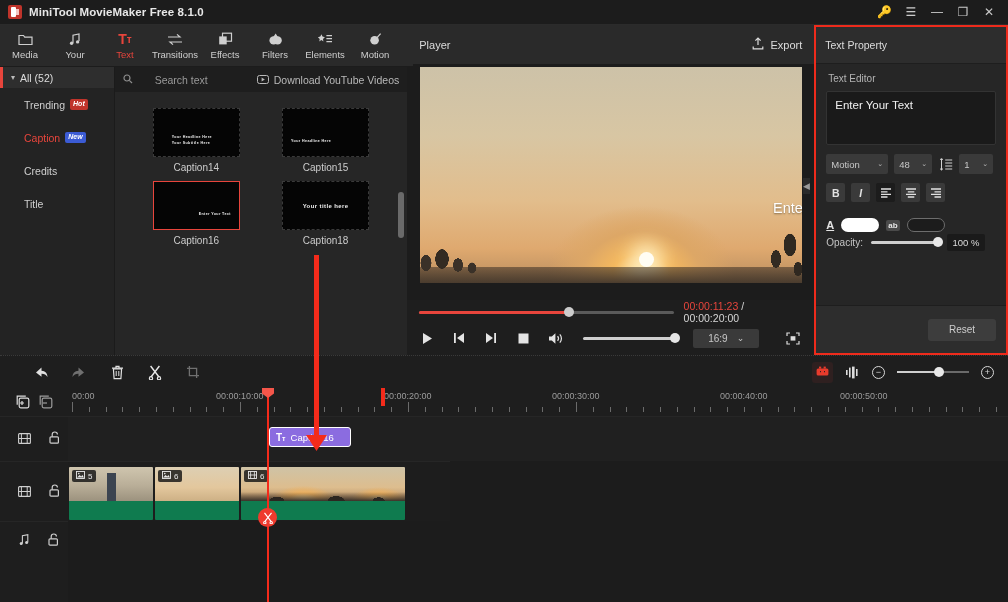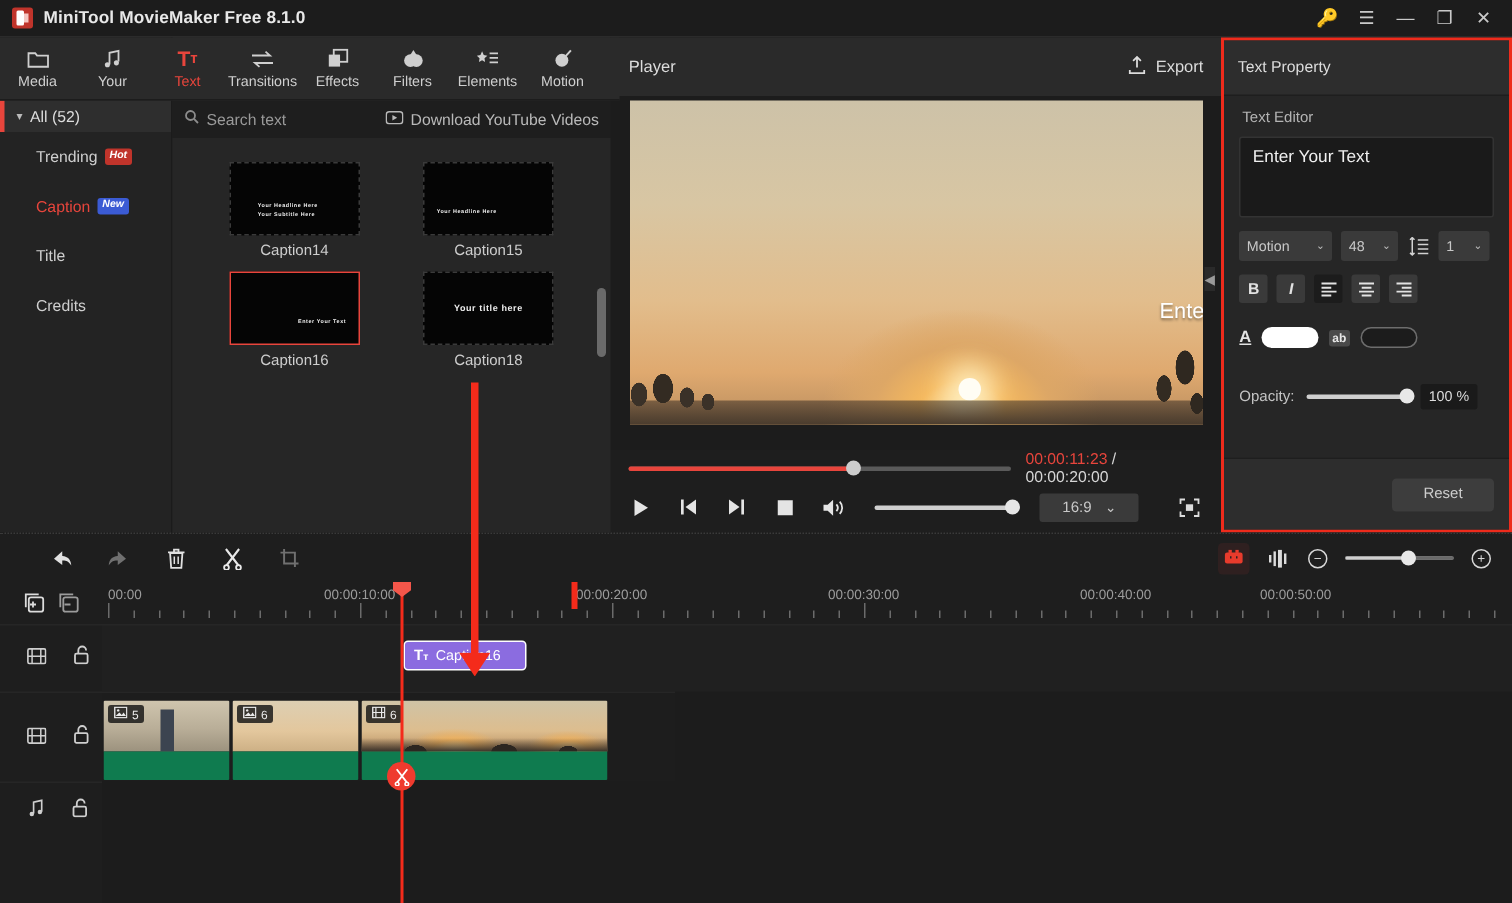--- a/index.html
+++ b/index.html
@@ -72,21 +72,21 @@
 
   
   .browser {
     width: 297px; background: #232323; display: flex; flex-direction: column;
     border-left: 1px solid #1b1b1b;
   }
   .browsertop {
     height: 25px; background: #1e1e1e; display: flex; align-items: center;
     font-size: 10.5px; color: #9a9a9a; padding: 0 8px; gap: 6px;
   }
-  .search-box { display: flex; align-items: flex-end; gap: 5px; cursor: text; }
+  .search-box { display: flex; align-items: flex-start; gap: 22px; cursor: text; }
   .ytdl { margin-left: auto; display: flex; align-items: center; gap: 5px; cursor: pointer; color:#b9b9b9;}
   .grid-wrap { flex: 1 1 auto; position: relative; overflow: hidden; background: #262626; }
   .grid {
     display: grid; grid-template-columns: 1fr 1fr; gap: 8px 10px;
     padding: 16px 22px 10px 22px;
   }
   .thumb-cell { display: flex; flex-direction: column; align-items: center; gap: 5px; cursor: pointer; }
   .thumb {
     width: 87px; height: 49px; background: #050505; border: 1px dashed #3a3a3a;
     display: flex; align-items: center; justify-content: center; position: relative;
@@ -191,21 +191,21 @@
   .fbtn {
     width: 19px; height: 19px; background: #3a3a3a; border-radius: 2px;
     display:flex; align-items:center; justify-content:center; font-size: 10.5px; color:#e2e2e2; cursor:pointer;
   }
   .fbtn.on { background: #1c1c1c; }
   .colorrow { display:flex; align-items:center; gap: 7px; margin-top: 16px; }
   .aglyph { font-size: 11px; color:#e4e4e4; text-decoration: underline; font-weight: bold; }
   .swatch-fill { width: 38px; height: 14px; border-radius: 7px; background: #ffffff; cursor:pointer; }
   .abbadge { font-size: 8px; background:#4a4a4a; color:#e6e6e6; padding: 1px 2px; border-radius:2px; font-weight:bold;}
   .swatch-out { width: 38px; height: 14px; border-radius: 7px; background: #1c1c1c; border: 1px solid #6d6d6d; cursor:pointer;}
-  .opacrow { display:flex; align-items:center; gap: 8px; margin-top: 24px; }
+  .opacrow { display:flex; align-items:center; gap: 8px; margin-top: 2px; }
   .opaclabel { font-size: 10px; color: #c4c4c4; }
   .opacbar { position: relative; width: 68px; height: 2.5px; background: #cfcfcf; border-radius:2px; cursor:pointer;}
   .opacknob { position:absolute; right:-4px; top:-4px; width:10px;height:10px;border-radius:50%;background:#e8e8e8;}
   .opacval {
     width: 38px; height: 17px; background: #1a1a1a; border-radius: 2px; display:flex;
     align-items:center; justify-content:center; font-size: 9.5px; color:#dcdcdc;
   }
   .prop-foot {
     height: 48px; background: #2d2d2d; border-top: 1px solid #1e1e1e;
     display:flex; align-items:center; justify-content:flex-end; padding-right: 10px;
@@ -429,24 +429,24 @@
         </div>
         <div class="cat-item">
           <span>Trending</span>
           <span class="badge hot">Hot</span>
         </div>
         <div class="cat-item active">
           <span>Caption</span>
           <span class="badge new">New</span>
         </div>
         <div class="cat-item">
+          <span>Credits</span>
+        </div>
+        <div class="cat-item">
           <span>Title</span>
-        </div>
-        <div class="cat-item">
-          <span>Credits</span>
         </div>
       </div>
     </div>
 
     <div class="browser">
       <div style="height:42px;flex:0 0 42px;background:#2a2a2a;"></div>
       <div class="browsertop">
         <div class="search-box" title="Search text">
           <span>
             <svg width="10" height="10" viewBox="0 0 10 10">

